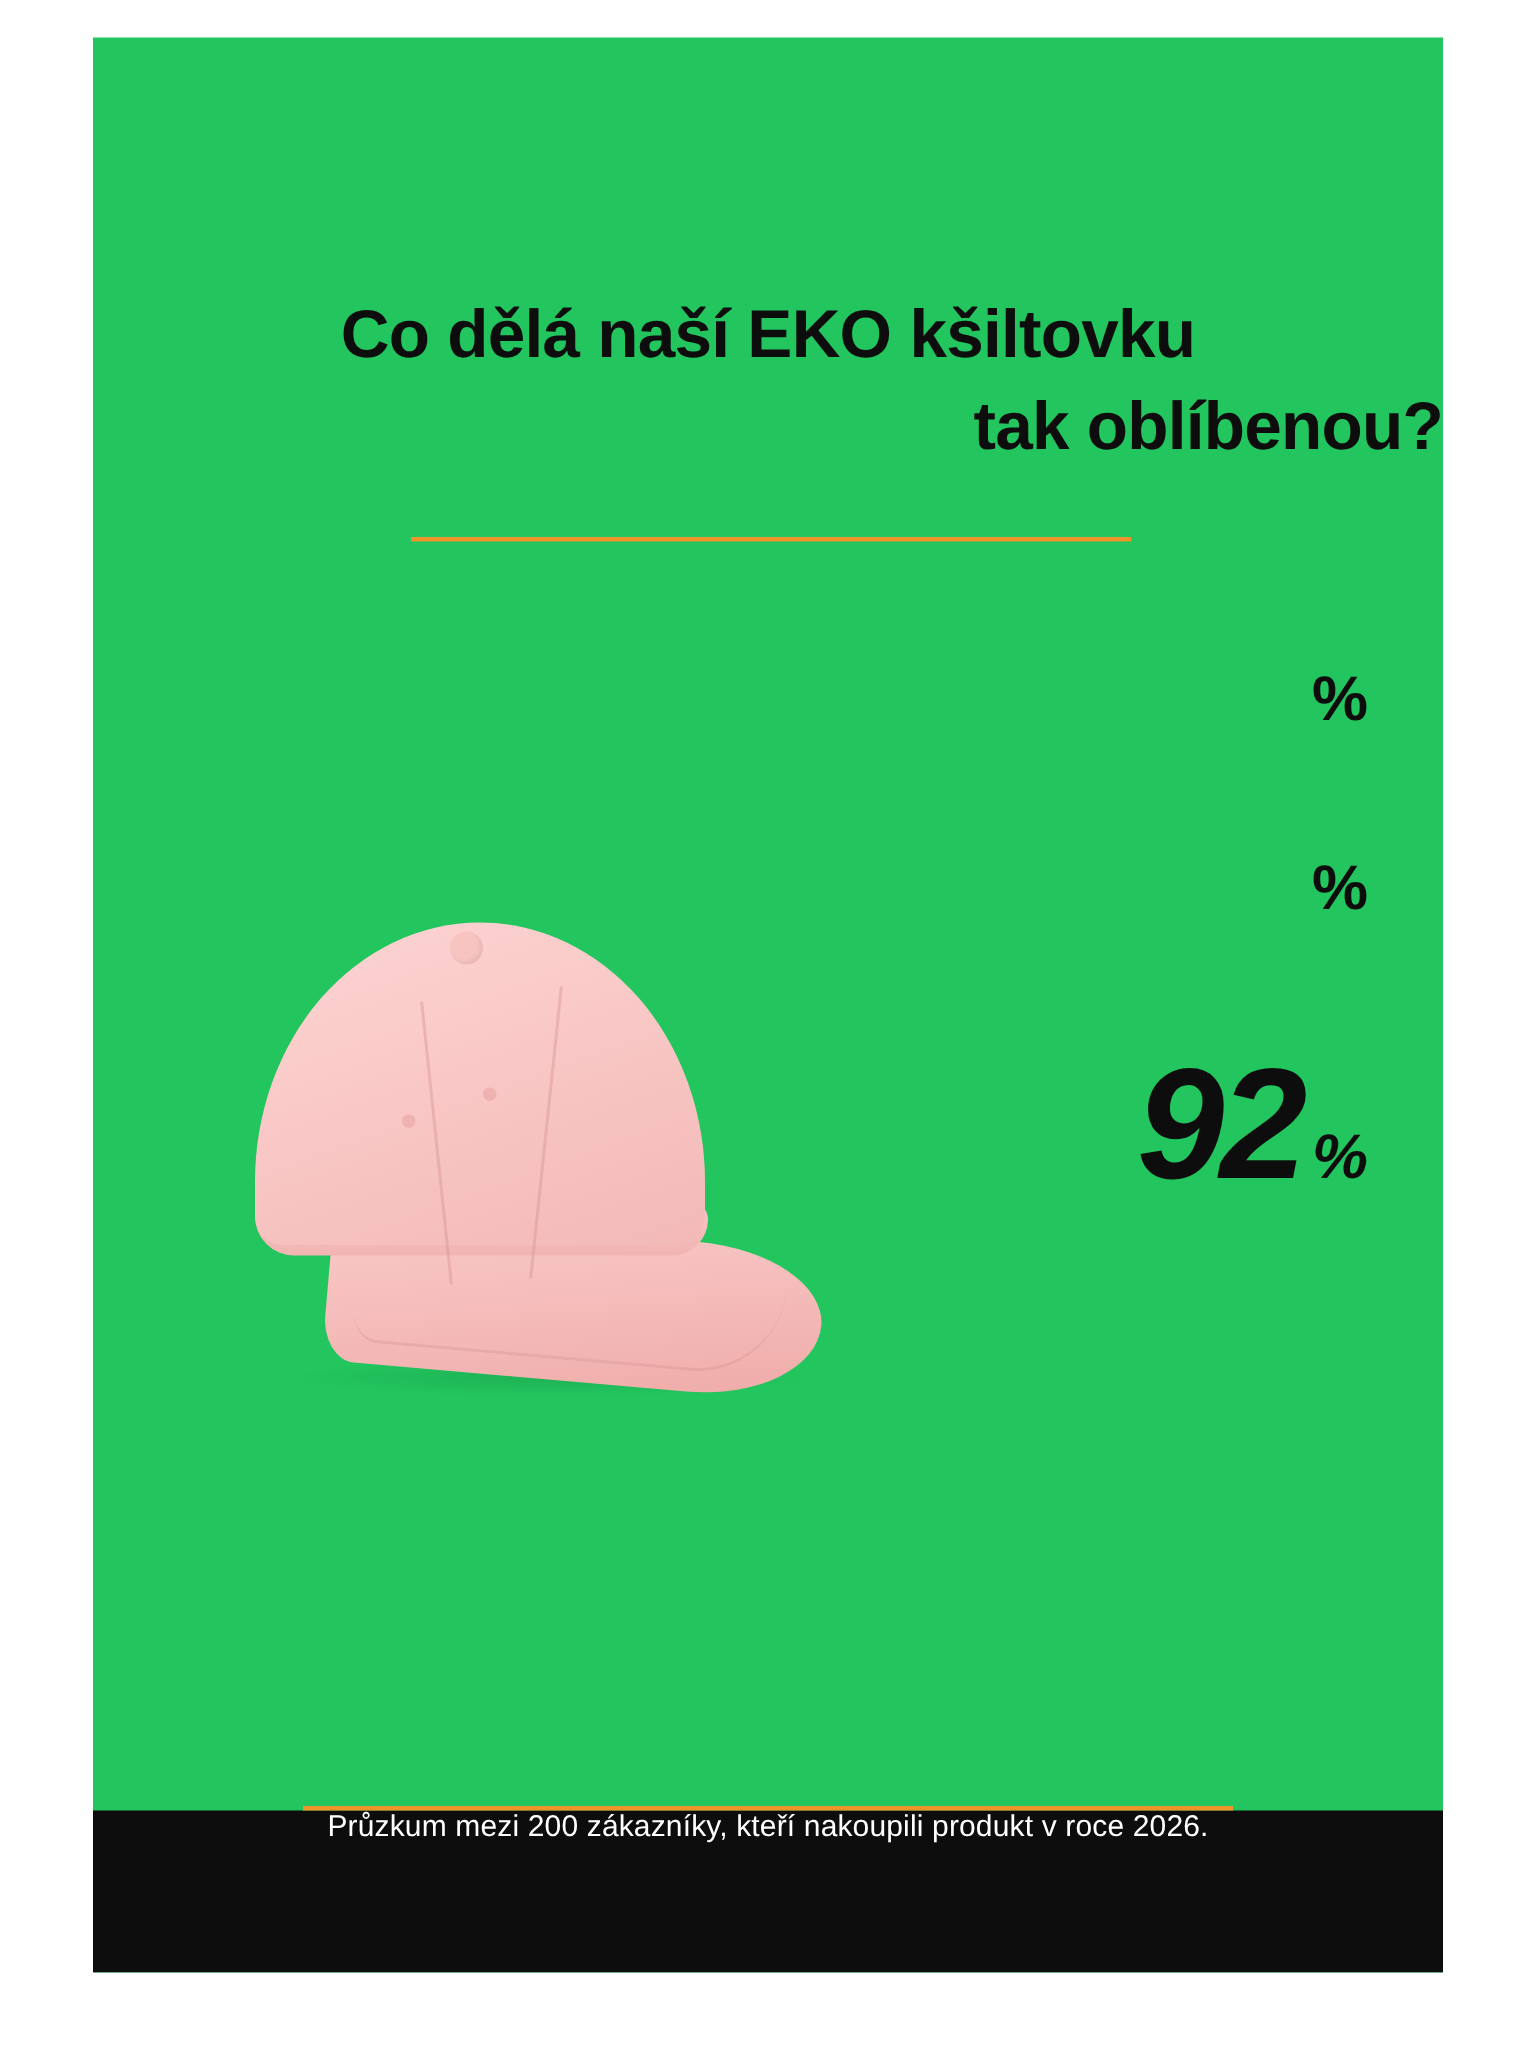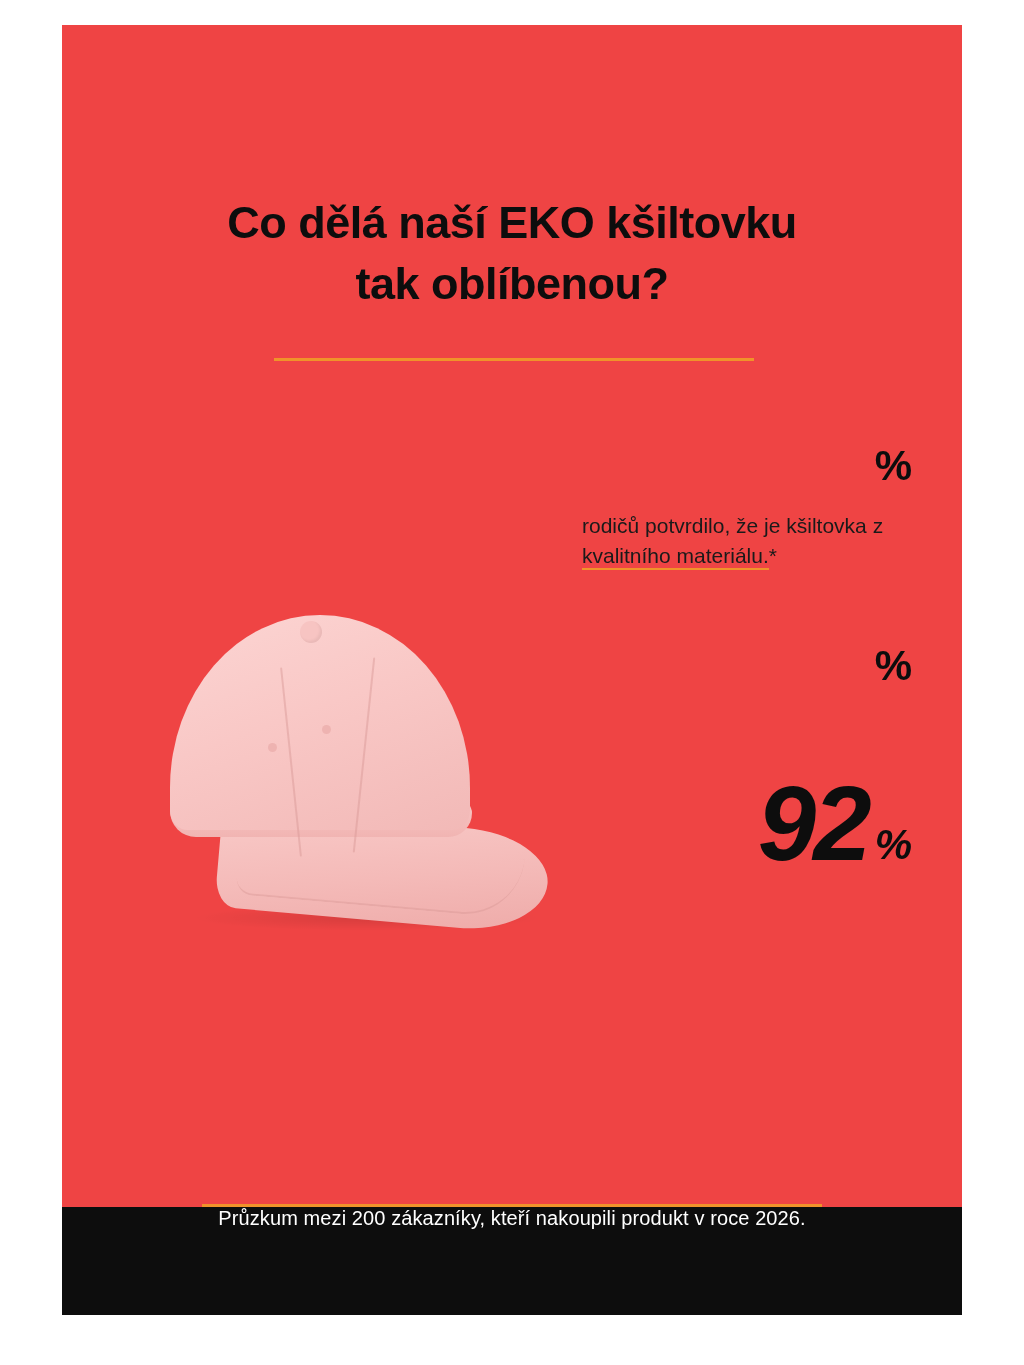--- a/index.html
+++ b/index.html
@@ -12,38 +12,38 @@
     height: 1365px;
     font-family: "Liberation Sans", sans-serif;
     overflow: hidden;
   }
   .poster {
     position: absolute;
     left: 62px;
     top: 25px;
     width: 900px;
     height: 1290px;
-    background: #ef4444;
+    background: #22c55e;
     overflow: hidden;
   }
 
   
   .headline {
     position: absolute;
     left: 0;
     top: 138px;
     width: 900px;
     text-align: center;
     font-size: 45px;
     line-height: 1.35;
     font-weight: bold;
     color: #0d0d0d;
     letter-spacing: -0.5px;
   }
-  .headline .l2 { display: block; }
+  .headline .l2 { display: block; text-align: right; }
 
   .divider {
     position: absolute;
     left: 212px;
     top: 333px;
     width: 480px;
     height: 3px;
     background: #f0932a;
   }
 
@@ -220,21 +220,20 @@
       <div class="eyelet eyelet-2"></div>
     </div>
   </div>
 
   <div class="stats">
 
     <div class="stat">
       <div class="stat-number-row">
         <span class="stat-percent">%</span>
       </div>
-      <div class="stat-text"><span>rodičů potvrdilo, že je kšiltovka z </span><span class="u">kvalitního materiálu.</span><span>*</span></div>
     </div>
 
     <div class="stat">
       <div class="stat-number-row">
         <span class="stat-percent">%</span>
       </div>
     </div>
 
     <div class="stat">
       <div class="stat-number-row">

